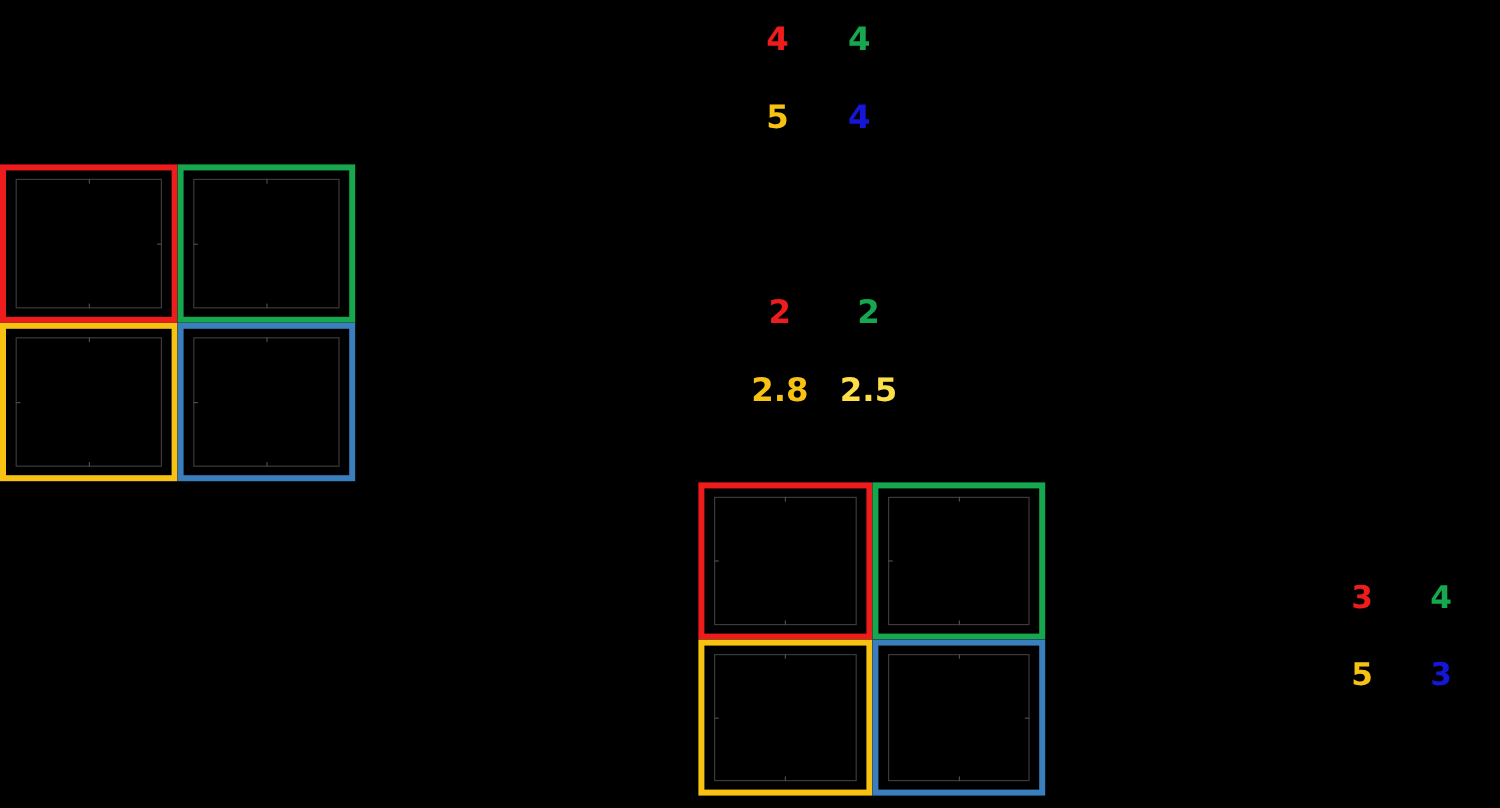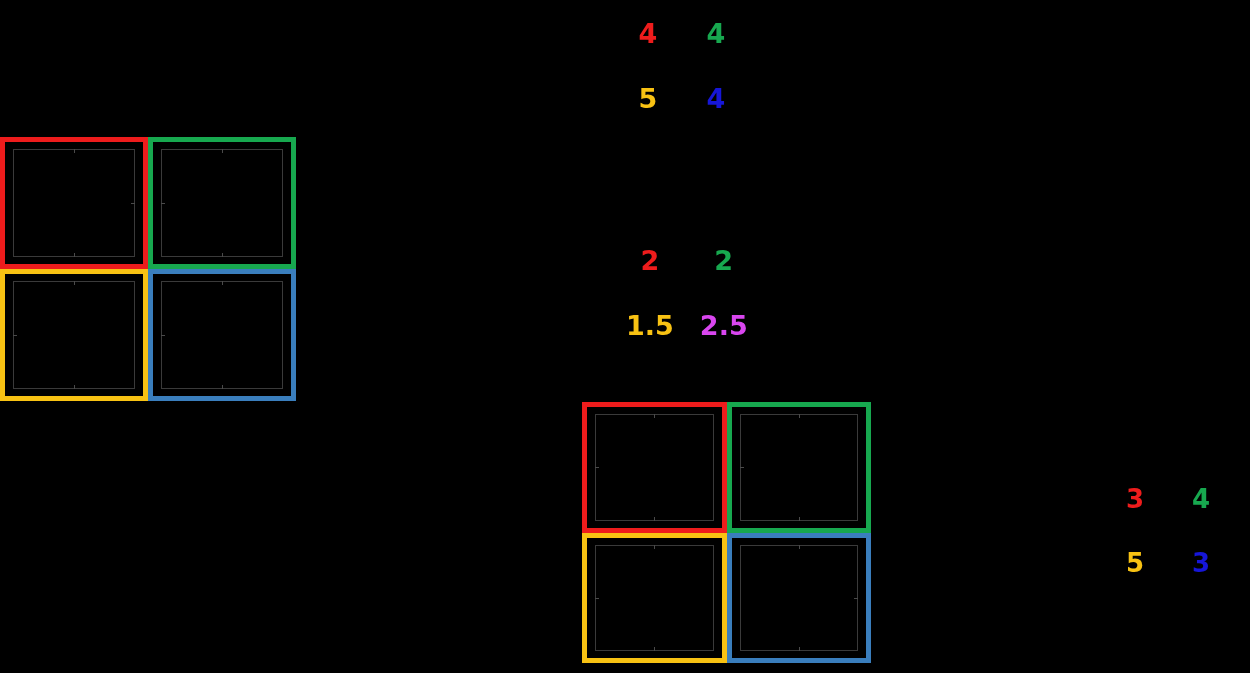--- a/index.html
+++ b/index.html
@@ -188,22 +188,22 @@
 <div id="num-cluster-top" class="num-cluster">
   <span class="num-cell num-red" style="color: rgb(238, 28, 28);">4</span>
   <span class="num-cell num-green" style="color: rgb(23, 168, 79);">4</span>
   <span class="num-cell num-yellow" style="color: rgb(248, 194, 19);">5</span>
   <span class="num-cell num-blue" style="color: rgb(22, 22, 216);">4</span>
 </div>
 
 <div id="num-cluster-middle" class="num-cluster">
   <span class="num-cell num-red" style="color: rgb(238, 28, 28);">2</span>
   <span class="num-cell num-green" style="color: rgb(23, 168, 79);">2</span>
-  <span class="num-cell num-yellow" style="color: rgb(248, 194, 19);">1.5</span>
-  <span class="num-cell num-blue" style="color: #d946ef;">2.5</span>
+  <span class="num-cell num-yellow" style="color: rgb(248, 194, 19);">2.8</span>
+  <span class="num-cell num-blue" style="color: #fde047;">2.5</span>
 </div>
 
 <div id="num-cluster-right" class="num-cluster">
   <span class="num-cell num-red" style="color: rgb(238, 28, 28);">3</span>
   <span class="num-cell num-green" style="color: rgb(23, 168, 79);">4</span>
   <span class="num-cell num-yellow" style="color: rgb(248, 194, 19);">5</span>
   <span class="num-cell num-blue" style="color: rgb(22, 22, 216);">3</span>
 </div>
 
 </body></html>

